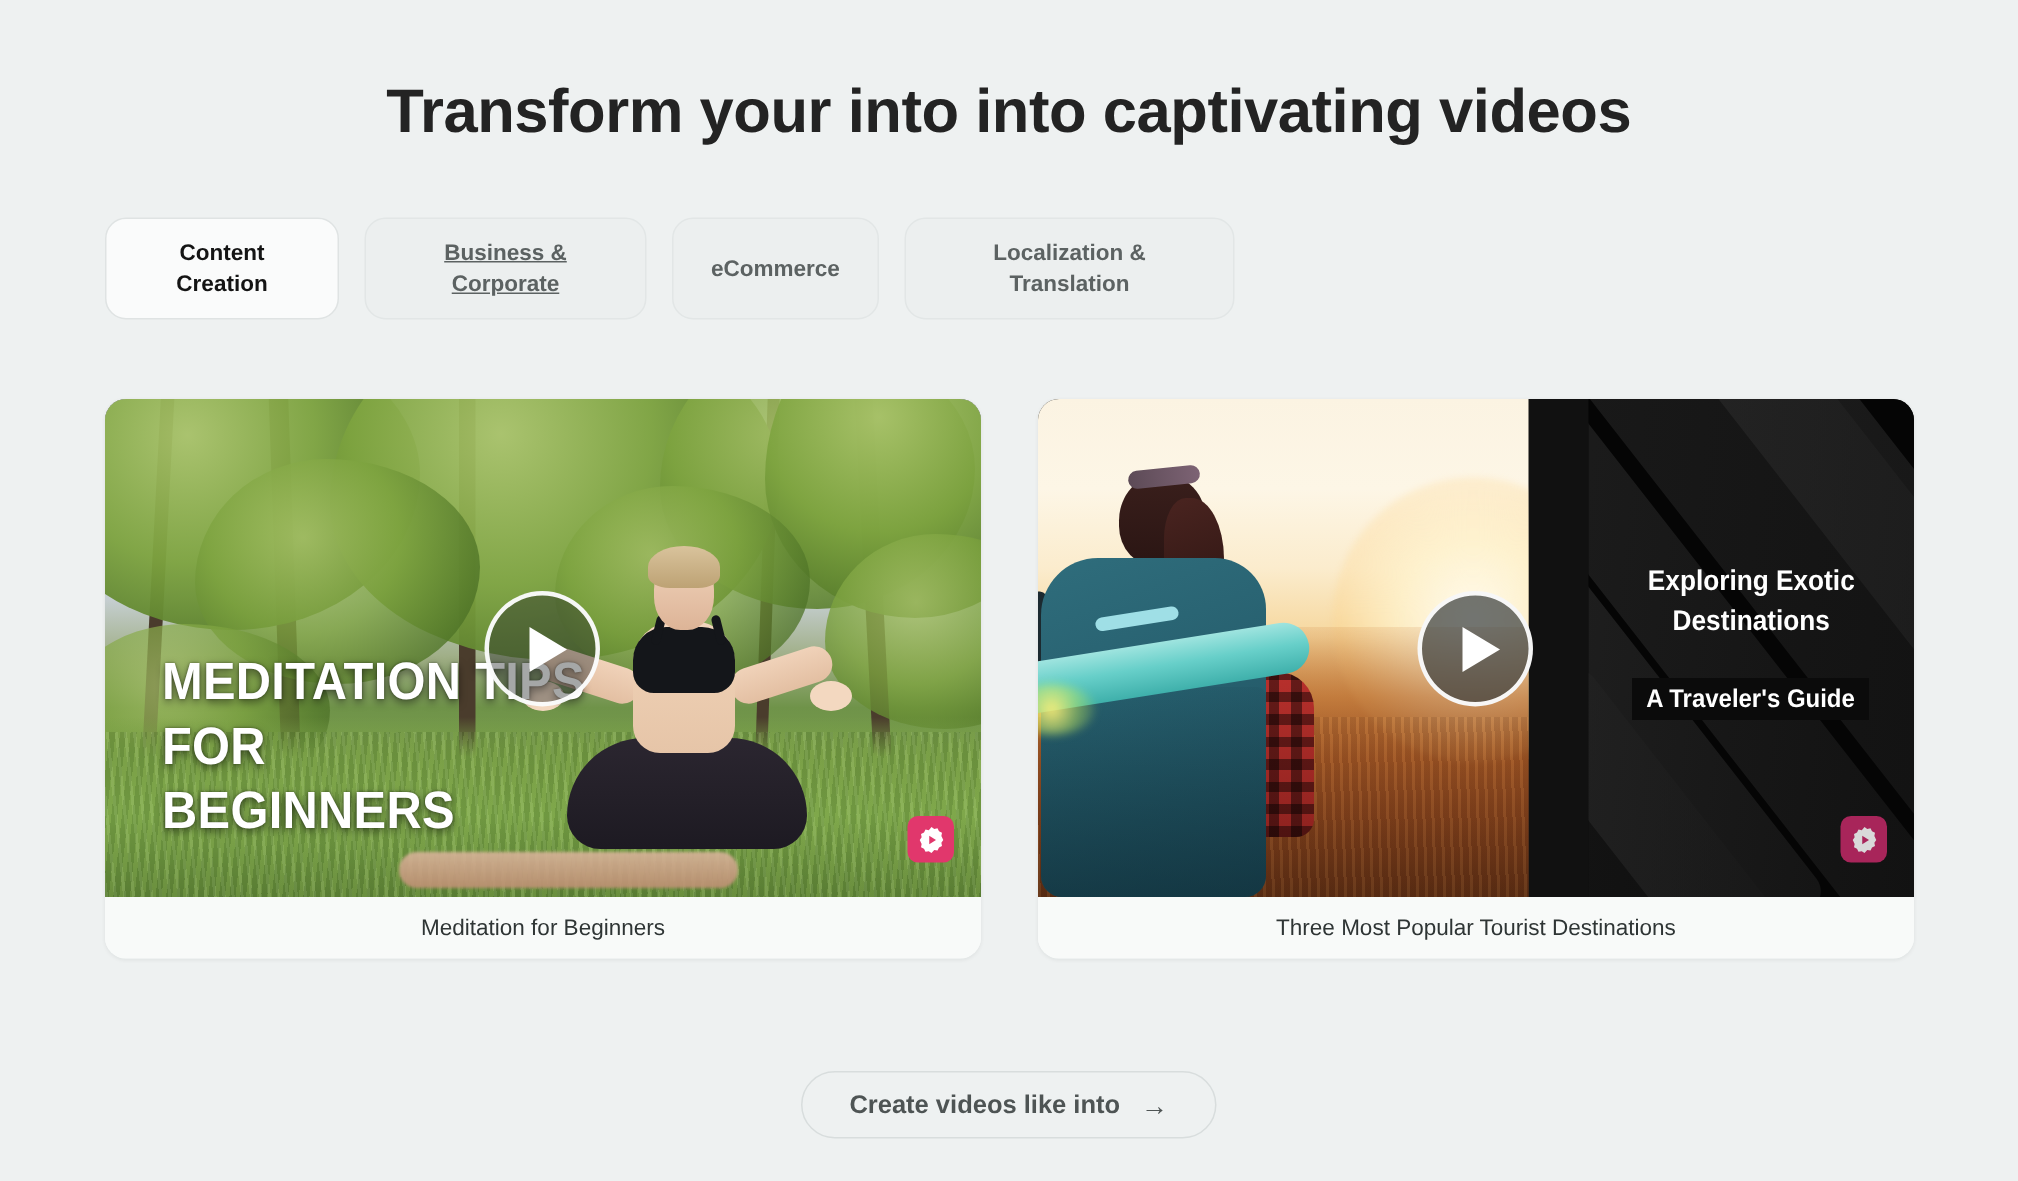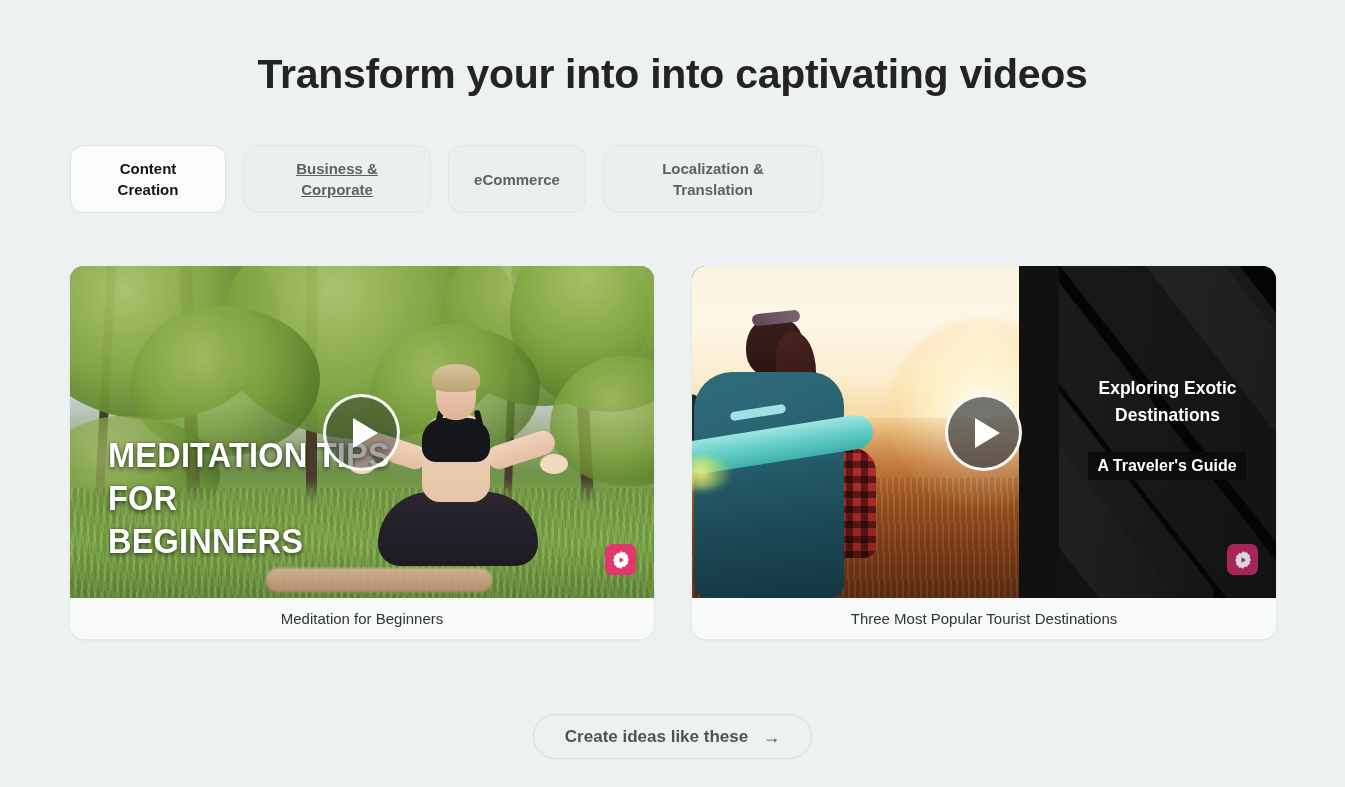--- a/index.html
+++ b/index.html
@@ -522,18 +522,18 @@
         </div>
       </div>
 
       <div class="card-caption">Three Most Popular Tourist Destinations</div>
     </div>
 
   </div>
 
   <div class="cta-wrap">
     <button class="cta">
-      <span>Create ideas like these</span>
+      <span>Create videos like into</span>
       <span class="arrow">→</span>
     </button>
   </div>
 
 </div>
 
 </body></html>

